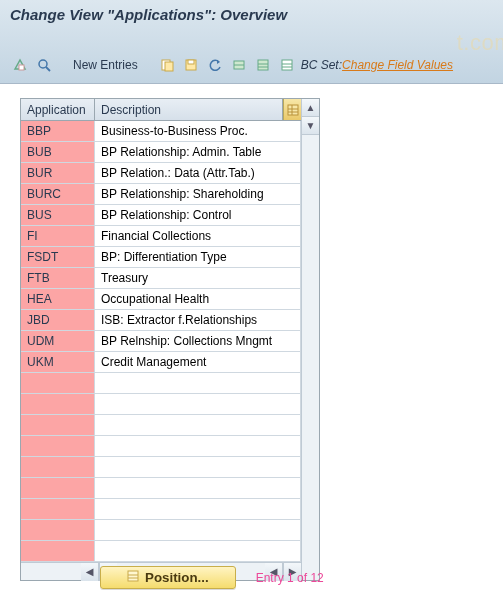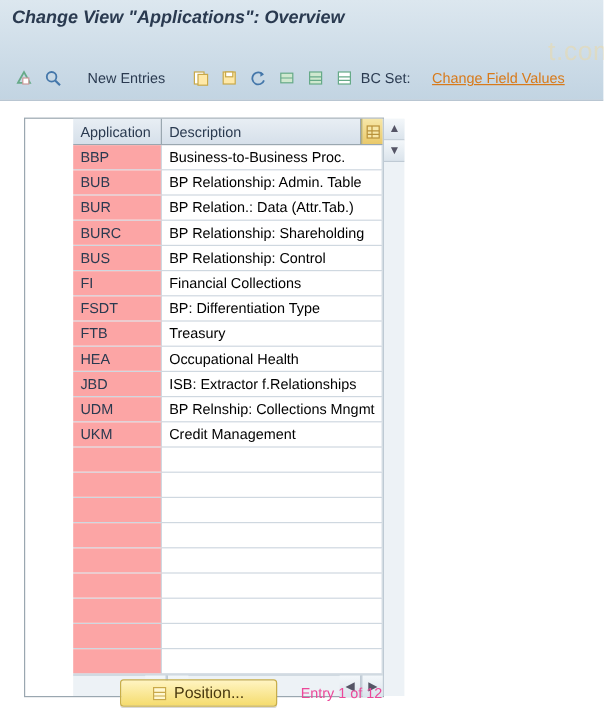--- a/index.html
+++ b/index.html
@@ -43,21 +43,21 @@
     cursor: pointer;
   }
   .tb-text {
     padding: 2px 6px;
     cursor: pointer;
     color: #2a3a50;
     border: 1px solid transparent;
     border-radius: 3px;
   }
   .tb-sep { width: 4px; }
-  .bcset { display: flex; align-items: flex-end; gap: 18px; color:#2a3a50; cursor:pointer; }
+  .bcset { display: flex; align-items: flex-end; gap: 0; color:#2a3a50; cursor:pointer;font-style:italic; }
   .bcset .orange { color: #d87a1a; text-decoration: underline; }
   .watermark {
     position: absolute;
     right: -10px;
     top: 30px;
     color: #ead9a8;
     font-size: 22px;
     transform: rotate(0deg);
     pointer-events: none;
     opacity: 0.55;
@@ -69,21 +69,21 @@
     padding: 14px 0 0 20px;
     position: relative;
   }
   .grid {
     display: flex;
     border: 1px solid #9aa7b0;
     width: 300px;
     position: relative;
     background: #fff;
   }
-  .grid-body { flex: 1; margin-left: 40px; }
+  .grid-body { flex: 1; }
   .grid-headers {
     display: flex;
     background: linear-gradient(#e8eef4,#d6e0ea);
     border-bottom: 1px solid #9aa7b0;
     height: 22px;
   }
   .gh {
     padding: 3px 6px;
     color: #2a3a50;
     border-right: 1px solid #9aa7b0;
@@ -161,21 +161,21 @@
     padding-left: 100px;
   }
   .pos-btn {
     background: linear-gradient(#fff4c2,#f5dc6e);
     border: 1px solid #c8ae4a;
     border-radius: 3px;
     padding: 3px 26px;
     cursor:pointer;
     color:#4a3a10;
     box-shadow: 0 1px 0 rgba(0,0,0,.15);
-    display:flex;align-items:center;gap:6px;
+    display:flex;gap:6px;font-weight:bold;
   }
   .entry-text { color:#ec4899; }
   svg { display:block; }
 </style>
 </head>
 <body>
 
 <div class="header">
   <div class="title">Change View "Applications": Overview</div>
   <div class="toolbar">

